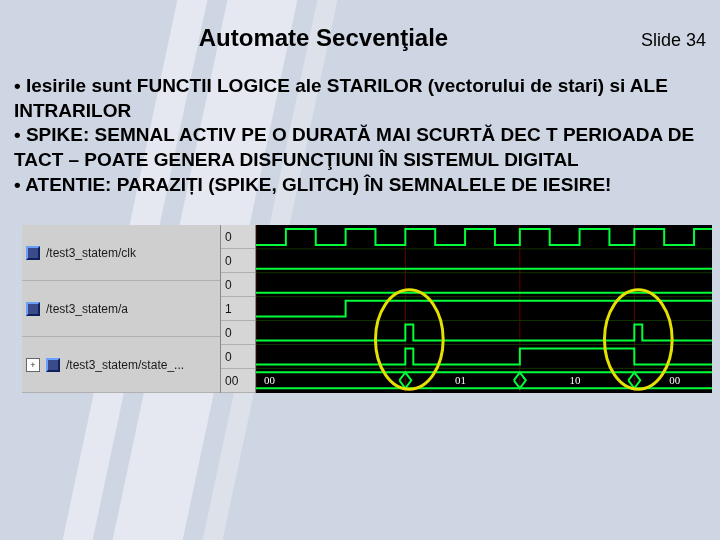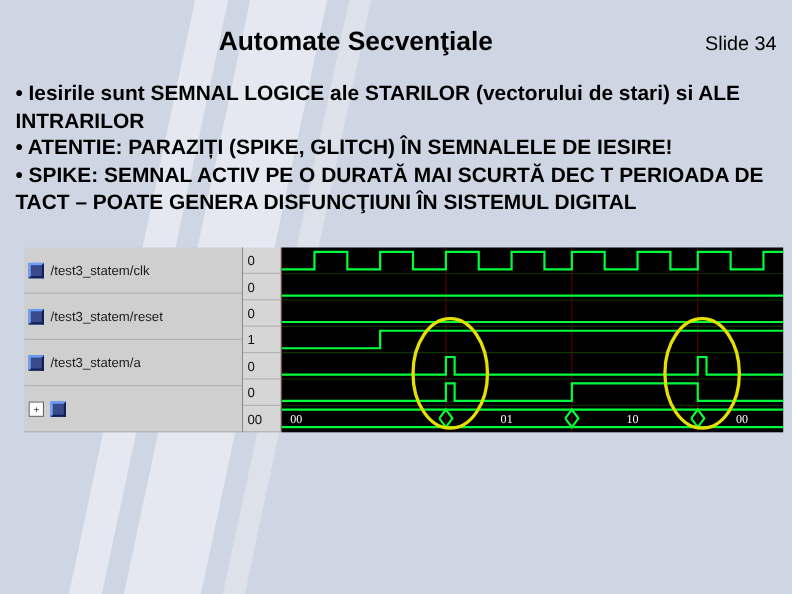--- a/index.html
+++ b/index.html
@@ -130,42 +130,39 @@
 <div class="bg-bar b3"></div>
 
 <div class="content">
   <div class="title-row">
     <h1>Automate Secvenţiale</h1>
     <div class="slide-no">Slide 34</div>
   </div>
 
   <div class="body-text">
     <div class="sp"></div>
-    <div>• Iesirile sunt SEMNAL LOGICE  ale STARILOR (vectorului de stari) si ALE INTRARILOR</div>
+    <div>• Iesirile sunt FUNCTII LOGICE  ale STARILOR (vectorului de stari) si ALE INTRARILOR</div>
+    <div>• SPIKE: SEMNAL ACTIV PE O DURATĂ MAI SCURTĂ DEC T PERIOADA DE TACT – POATE GENERA DISFUNCŢIUNI ÎN SISTEMUL DIGITAL</div>
     <div>• ATENTIE: PARAZIȚI (SPIKE, GLITCH) ÎN SEMNALELE DE IESIRE!</div>
-    <div>• SPIKE: SEMNAL ACTIV PE O DURATĂ MAI SCURTĂ DEC T PERIOADA DE TACT – POATE GENERA DISFUNCŢIUNI ÎN SISTEMUL DIGITAL</div>
   </div>
 
   <div class="wave-panel">
     <div class="sig-col">
       <div class="sig-row">
           <span class="sig-icon"></span>
           <span class="sig-name">/test3_statem/clk</span>
         </div>
       <div class="sig-row">
           <span class="sig-icon"></span>
-          <span class="sig-name">/test3_statem/reset</span>
-        </div>
-      <div class="sig-row">
-          <span class="sig-icon"></span>
           <span class="sig-name">/test3_statem/a</span>
         </div>
       <div class="sig-row">
           <span class="sig-icon exp">+</span>
           <span class="sig-icon"></span>
+          <span class="sig-name">/test3_statem/state_...</span>
         </div>
     </div>
 
     <div class="val-col">
       <div class="vrow">0</div>
       <div class="vrow">0</div>
       <div class="vrow">0</div>
       <div class="vrow">1</div>
       <div class="vrow">0</div>
       <div class="vrow">0</div>

